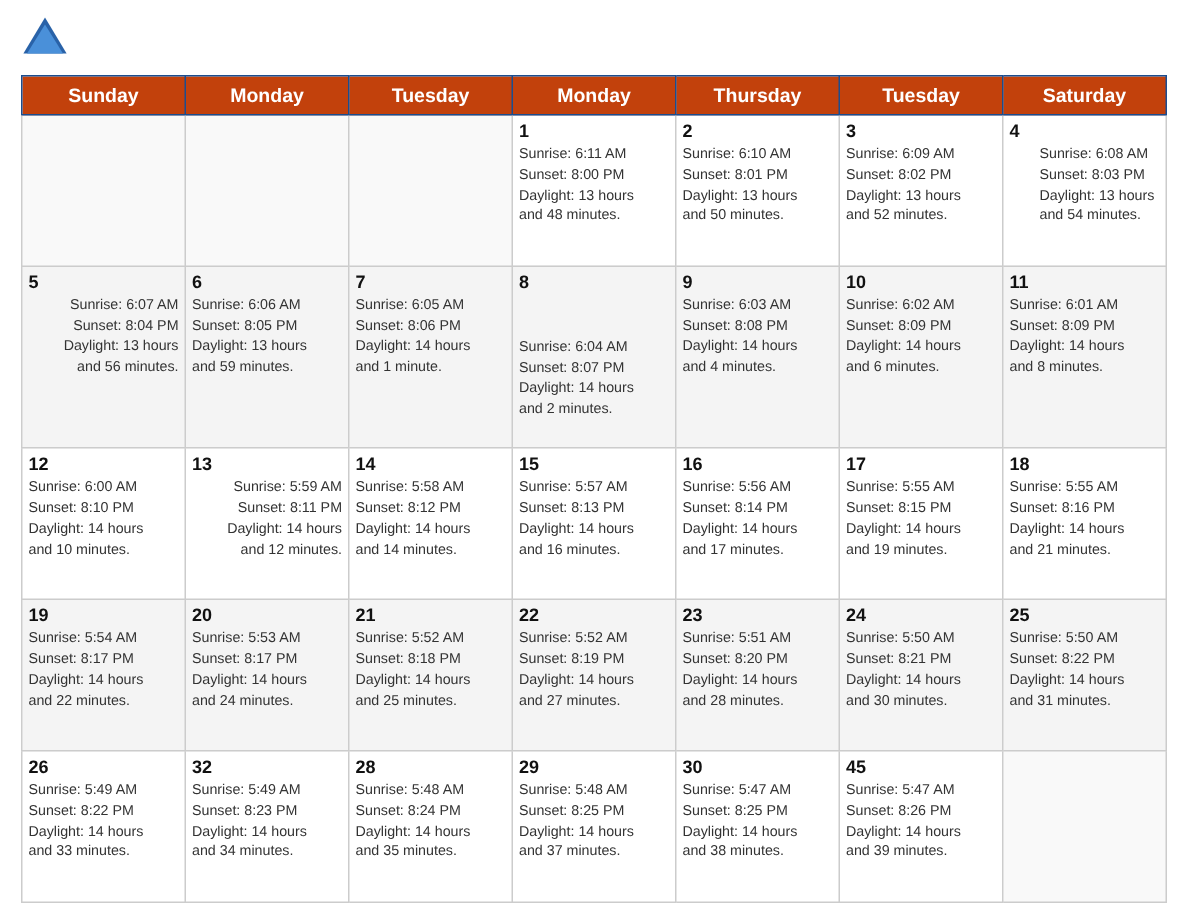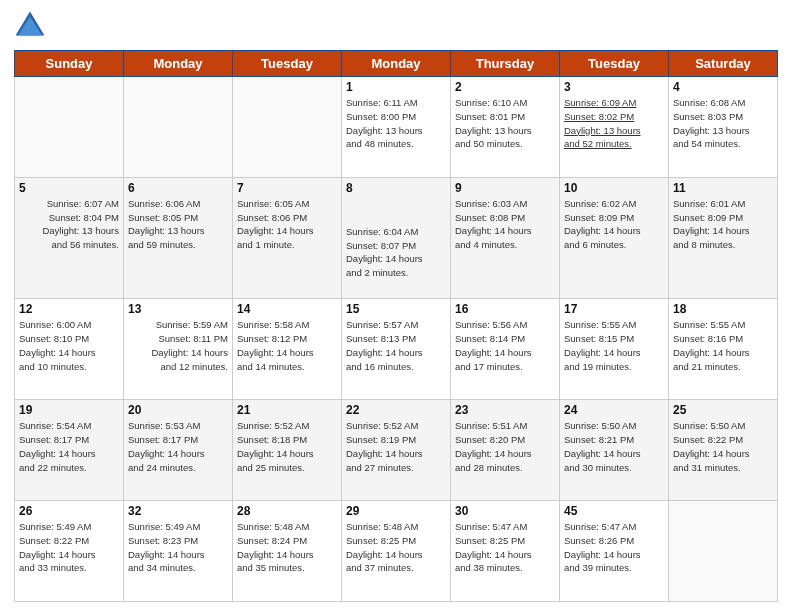--- a/index.html
+++ b/index.html
@@ -144,28 +144,28 @@
           </td>
           <td>
             <span class="day-number">2</span>
             <div class="day-info" style="white-space: pre-line;">Sunrise: 6:10 AM
 Sunset: 8:01 PM
 Daylight: 13 hours
 and 50 minutes.</div>
           </td>
           <td>
             <span class="day-number">3</span>
-            <div class="day-info" style="white-space: pre-line; text-decoration: underline;">Sunrise: 6:09 AM
+            <div class="day-info" style="white-space: pre-line;">Sunrise: 6:09 AM
 Sunset: 8:02 PM
 Daylight: 13 hours
 and 52 minutes.</div>
           </td>
           <td>
             <span class="day-number">4</span>
-            <div class="day-info" style="white-space: pre-line;">Sunrise: 6:08 AM
+            <div class="day-info" style="white-space: pre-line; margin-left: 20px;">Sunrise: 6:08 AM
 Sunset: 8:03 PM
 Daylight: 13 hours
 and 54 minutes.</div>
           </td>
         </tr>
         <tr>
           <td>
             <span class="day-number">5</span>
             <div class="day-info" style="white-space: pre-line; text-align: right;">Sunrise: 6:07 AM
 Sunset: 8:04 PM

